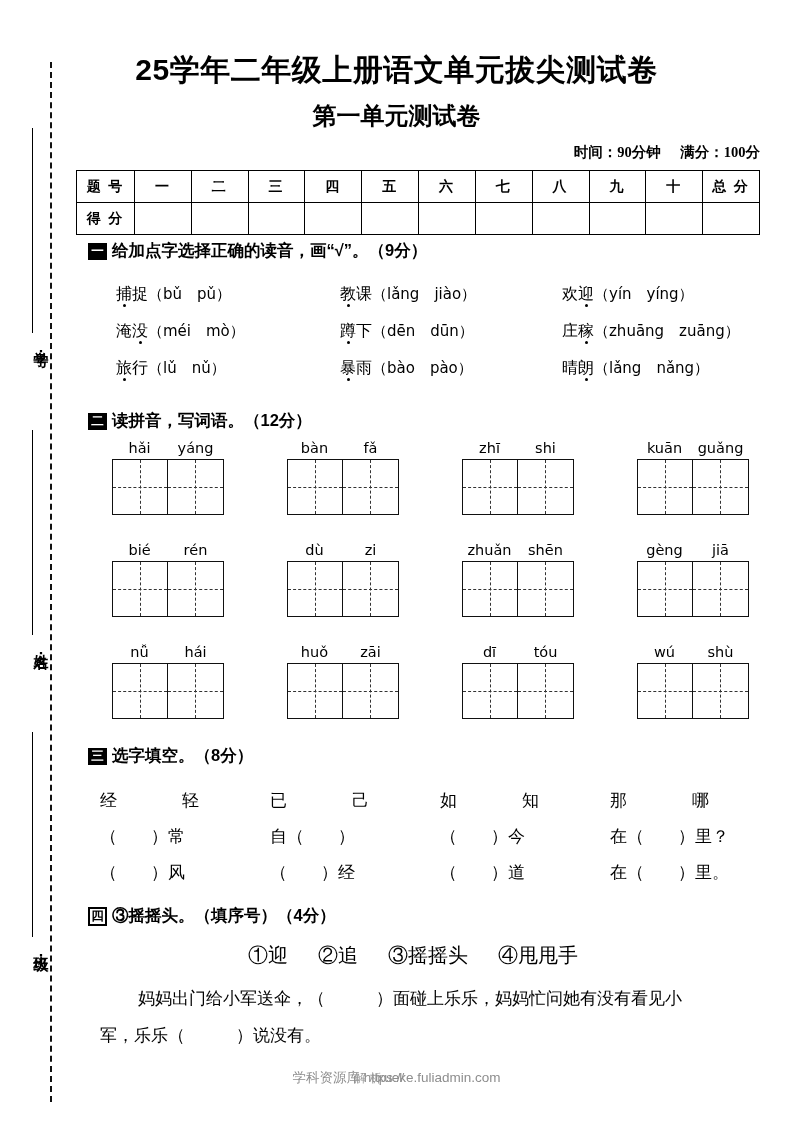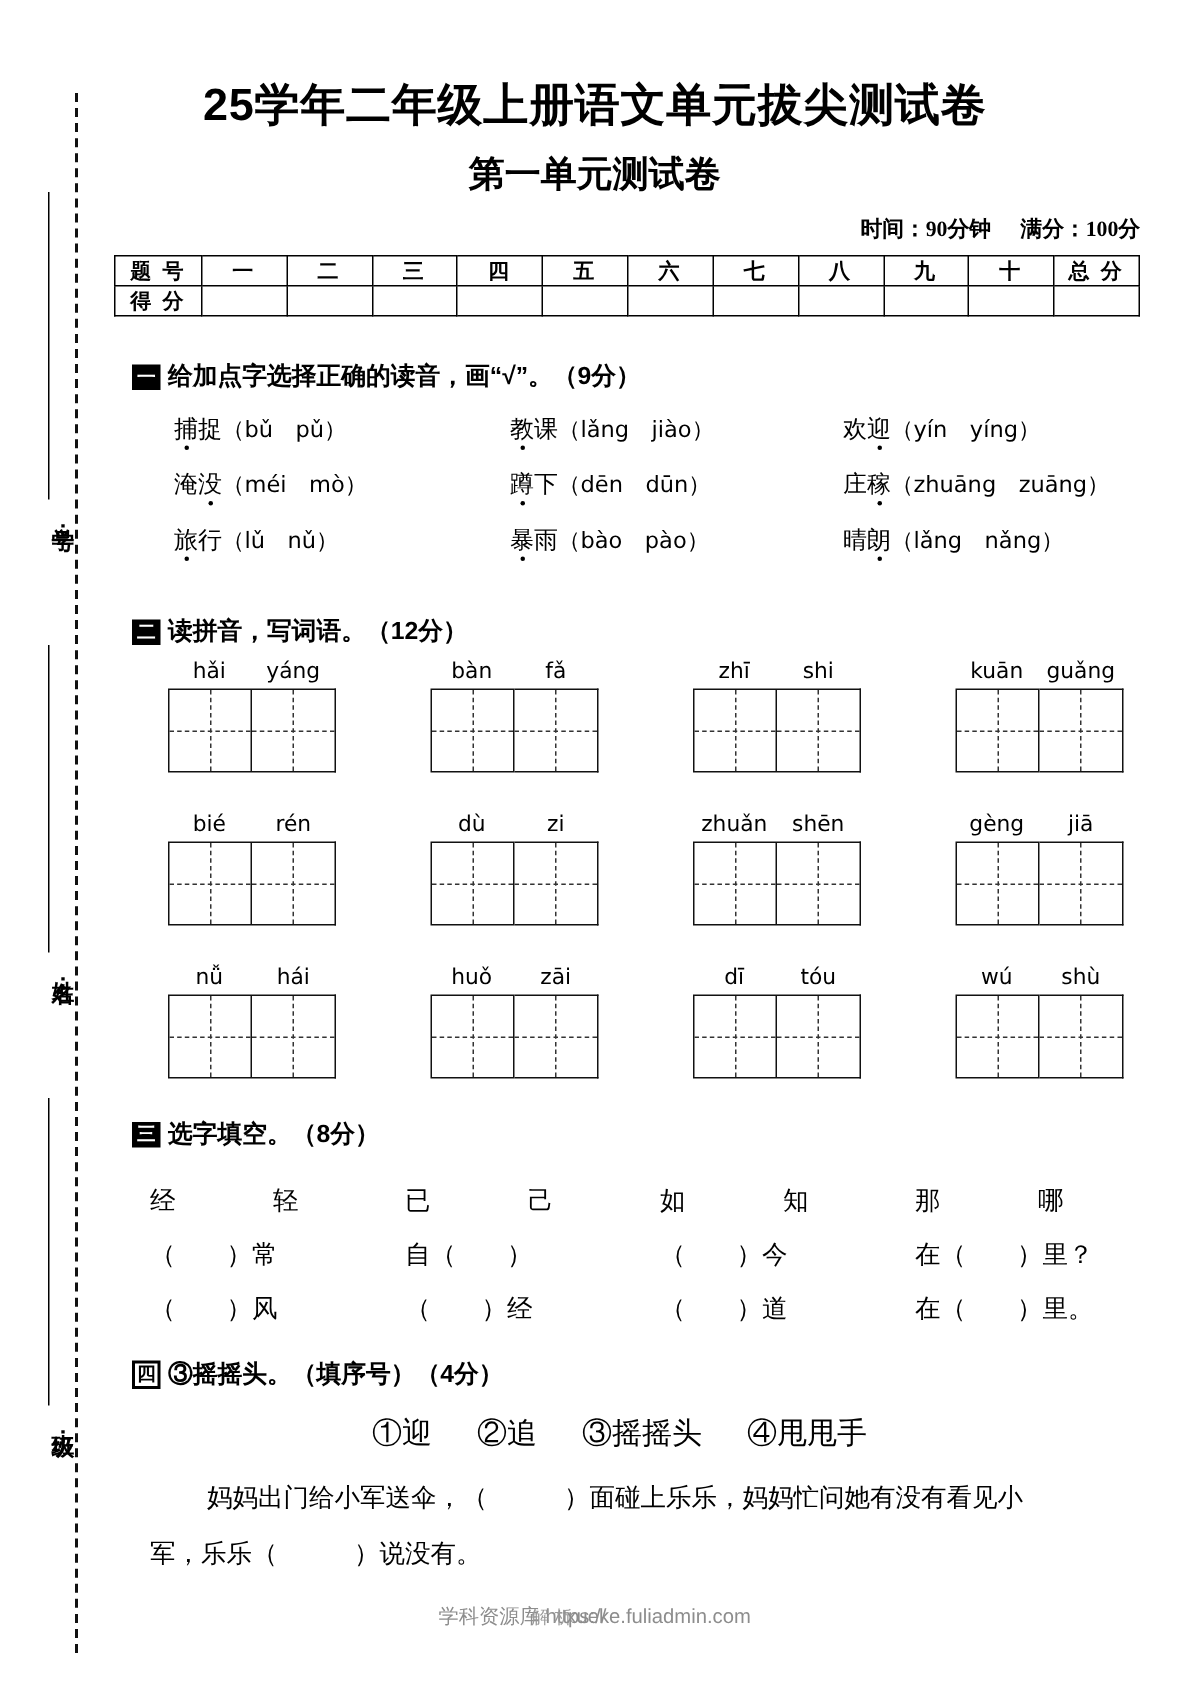--- a/index.html
+++ b/index.html
@@ -53,21 +53,21 @@
 
   
   .score-table {
     position: absolute; left: 76px; top: 170px;
     width: 684px;
     border-collapse: collapse;
     table-layout: fixed;
   }
   .score-table td {
     border: 1.3px solid #000;
-    height: 20px;
+    height: 32px;
     text-align: center; vertical-align: middle;
     font-family: "Liberation Serif", serif;
     font-size: 14px; font-weight: bold;
     letter-spacing: 2px;
   }
   .score-table td.lead { width: 58px; }
 
   
   .sec {
     position: absolute; left: 88px;
@@ -83,21 +83,21 @@
     font-size: 12.5px; text-align: center;
     margin-right: 5px; padding: 0 1px;
   }
   .sec .marker.outline {
     background: #fff; color: #000;
     border: 2px solid #000; height: 19px; line-height: 15px;
   }
 
   
   .q1 { position: absolute; left: 100px; top: 268px; width: 665px; }
-  .q1-row { display: flex; height: 37px; align-items: center; }
+  .q1-row { display: flex; height: 37px; align-items: flex-end; }
   .q1-cell {
     font-family: "Liberation Serif", serif;
     font-size: 16px; white-space: nowrap;
   }
   .q1-cell.c1 { width: 222px; padding-left: 16px; }
   .q1-cell.c2 { width: 222px; padding-left: 18px; }
   .q1-cell.c3 { width: 221px; padding-left: 18px; }
   .dotted { position: relative; }
   .dotted::after {
     content: "";

